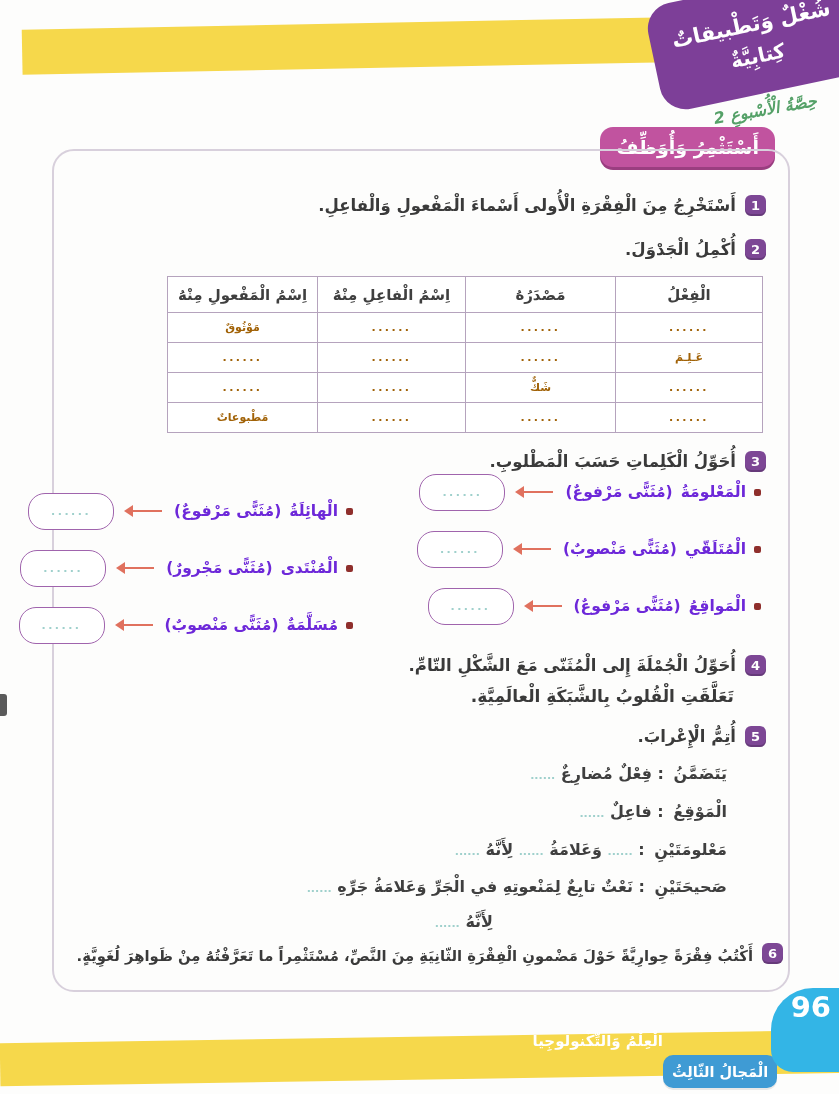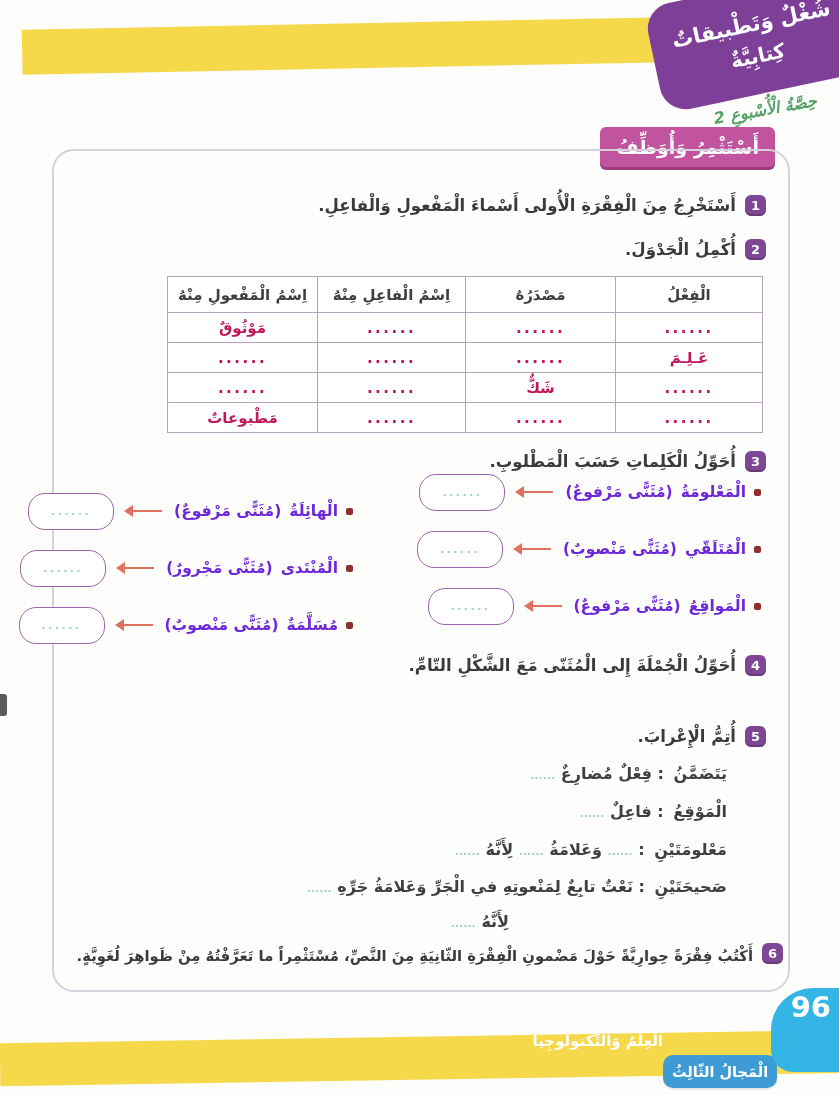--- a/index.html
+++ b/index.html
@@ -28,21 +28,21 @@
   }
   .ribbon .l1 { font-size:21px; }
   .ribbon .l2 { font-size:20px; }
   .handwritten {
     position:absolute; top:100px; right:22px;
     transform:rotate(-10deg);
     color:#55a168; font-size:16px; font-weight:bold; font-style:italic;
   }
   .section-btn {
     position:absolute; top:127px; right:64px; height:40px; min-width:162px;
-    padding:0 16px; background:#c1539f; border-radius:6px;
+    padding:0 16px; background:#c1539f; border-radius:13px;
     box-shadow:0 3px 0 #9a3e80;
     color:#fff; font-weight:bold; font-size:19px;
     display:flex; align-items:center; justify-content:center;
   }
   
   .panel-border {
     position:absolute; top:149px; left:52px; width:738px; height:843px;
     border:2px solid #d8d0dc; border-radius:22px; background:transparent;
   }
   .item { position:absolute; right:73px; display:flex; align-items:center; gap:9px; }
@@ -58,21 +58,21 @@
   .item-6 .item-text { font-size:14.8px; }
   
   table.grammar {
     position:absolute; top:276px; right:76px; border-collapse:collapse;
     background:#fff; direction:rtl;
   }
   table.grammar th, table.grammar td {
     border:1.4px solid #b5a3bd; text-align:center; vertical-align:middle;
   }
   table.grammar th { height:36px; font-size:15px; font-weight:bold; color:#3f3f3f; }
-  table.grammar td { height:30px; font-size:15px; font-weight:600; color:#be185d; }
+  table.grammar td { height:30px; font-size:11px; font-weight:600; color:#a16207; }
   .cw1{width:147px;} .cw2{width:150px;} .cw3{width:148px;} .cw4{width:150px;}
   .dots, .dots-inline {
     color:#9fd0cc; font-size:11px; font-weight:bold; letter-spacing:2.5px;
   }
   
   .t-col { position:absolute; display:flex; flex-direction:column; gap:19px; }
   .t-col-right { top:473px; right:78px; }
   .t-col-left  { top:492px; right:486px; }
   .t-row { display:flex; align-items:center; gap:8px; height:38px; }
   .bullet { width:7px; height:7px; background:#8f2f2c; border-radius:2px; flex:none; }
@@ -251,39 +251,40 @@
       <span class="answer-box">
           <span class="dots">......</span>
         </span>
     </div>
   </div>
 
   <div class="item" style="top:651px">
     <span class="badge">4</span>
     <span class="item-text">أُحَوِّلُ الْجُمْلَةَ إِلى الْمُثَنّى مَعَ الشَّكْلِ التّامِّ.</span>
   </div>
+  <div class="sentence">تَعَلَّقَتِ الْقُلوبُ بِالشَّبَكَةِ الْعالَمِيَّةِ.</div>
 
   <div class="item" style="top:722px">
     <span class="badge">5</span>
     <span class="item-text">أُتِمُّ الْإِعْرابَ.</span>
   </div>
 
   <div class="irab" style="top:760px">
     <span class="w">يَتَضَمَّنُ</span><span> : </span><span>فِعْلٌ مُضارِعٌ</span> <span class="dots-inline">......</span>
   </div>
   <div class="irab" style="top:836px">
     <span class="w">مَعْلومَتَيْنِ</span><span> : </span><span class="dots-inline">......</span> <span>وَعَلامَةُ</span> <span class="dots-inline">......</span> <span>لِأَنَّهُ</span> <span class="dots-inline">......</span>
   </div>
   <div class="irab" style="top:798px">
     <span class="w">الْمَوْقِعُ</span><span> : </span><span>فاعِلٌ</span> <span class="dots-inline">......</span>
   </div>
   <div class="irab" style="top:873px">
     <span class="w">صَحيحَتَيْنِ</span><span> : </span><span>نَعْتٌ تابِعٌ لِمَنْعوتِهِ في الْجَرِّ وَعَلامَةُ جَرِّهِ</span> <span class="dots-inline">......</span>
   </div>
-  <div class="irab" style="top:908px; right:330px">
+  <div class="irab" style="top:908px; right:346px">
     <span>لِأَنَّهُ</span> <span class="dots-inline">......</span>
   </div>
 
   <div class="item item-6" style="top:943px">
     <span class="badge">6</span>
     <span class="item-text">أَكْتُبُ فِقْرَةً حِوارِيَّةً حَوْلَ مَضْمونِ الْفِقْرَةِ الثّانِيَةِ مِنَ النَّصِّ، مُسْتَثْمِراً ما تَعَرَّفْتُهُ مِنْ ظَواهِرَ لُغَوِيَّةٍ.</span>
   </div>
 
   <div class="band-bottom"></div>
   <div class="theme-text">الْعِلْمُ وَالتِّكْنولوجِيا</div>

